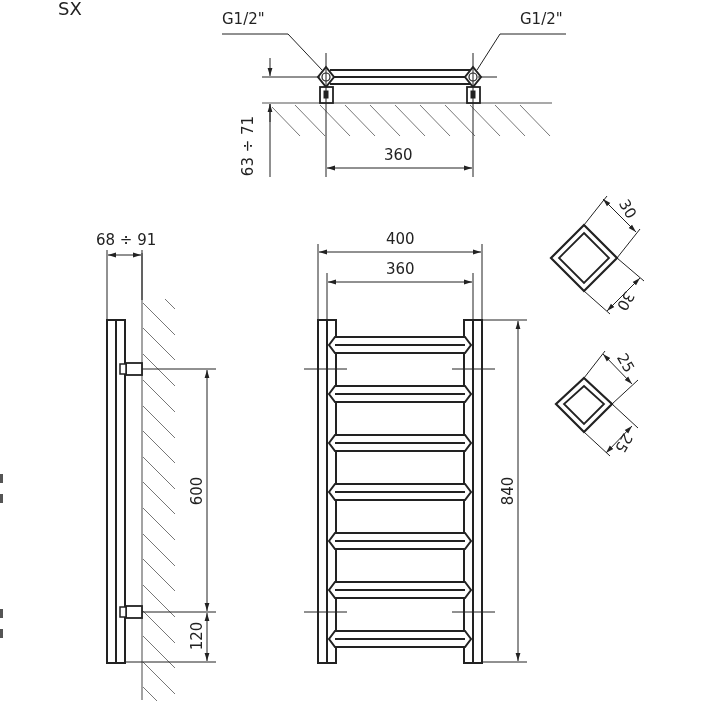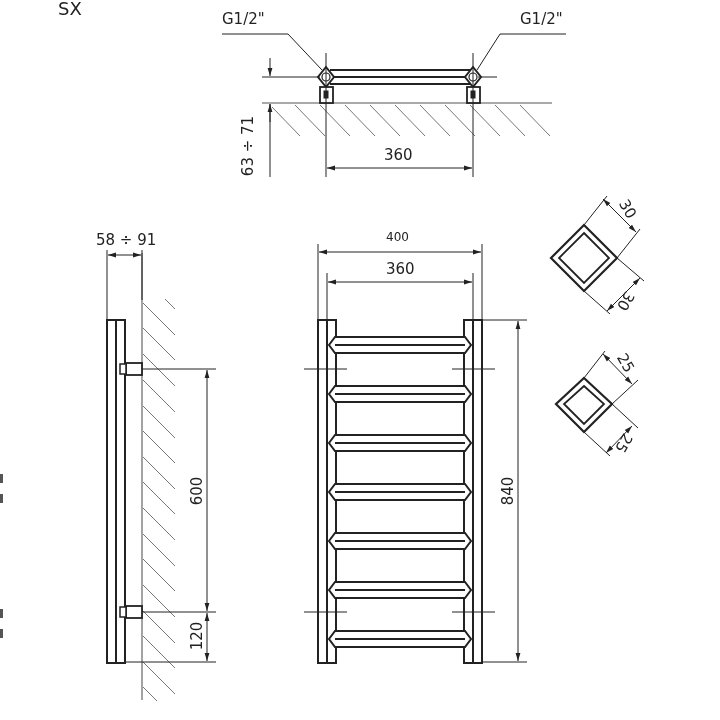--- a/index.html
+++ b/index.html
@@ -182,24 +182,24 @@
   </g>
 </svg>
 
 <div class="label" style="left:58px;top:-2px;font-size:18px;">SX</div>
 
 <div class="label" style="left:222px;top:10px;font-size:15px;">G1/2"</div>
 <div class="label" style="left:520px;top:10px;font-size:15px;">G1/2"</div>
 <div class="label" style="left:218px;top:137px;font-size:15px;transform:rotate(-90deg);transform-origin:center;">63 ÷ 71</div>
 <div class="label" style="left:384px;top:146px;font-size:15px;">360</div>
 
-<div class="label" style="left:96px;top:231px;font-size:15px;">58 ÷ 91</div>
+<div class="label" style="left:96px;top:231px;font-size:15px;">68 ÷ 91</div>
 <div class="label" style="left:183px;top:482px;font-size:15px;transform:rotate(-90deg);transform-origin:center;">600</div>
 <div class="label" style="left:183px;top:627px;font-size:15px;transform:rotate(-90deg);transform-origin:center;">120</div>
 
-<div class="label" style="left:386px;top:230px;font-size:12px;">400</div>
+<div class="label" style="left:386px;top:230px;font-size:15px;">400</div>
 <div class="label" style="left:386px;top:260px;font-size:15px;">360</div>
 <div class="label" style="left:494px;top:482px;font-size:15px;transform:rotate(-90deg);transform-origin:center;">840</div>
 
 <div class="label" style="left:618px;top:200px;font-size:15px;transform:rotate(60deg);">30</div>
 <div class="label" style="left:616px;top:292px;font-size:15px;transform:rotate(120deg);">30</div>
 <div class="label" style="left:616px;top:354px;font-size:15px;transform:rotate(60deg);">25</div>
 <div class="label" style="left:614px;top:434px;font-size:15px;transform:rotate(120deg);">25</div>
 
 </body></html>

